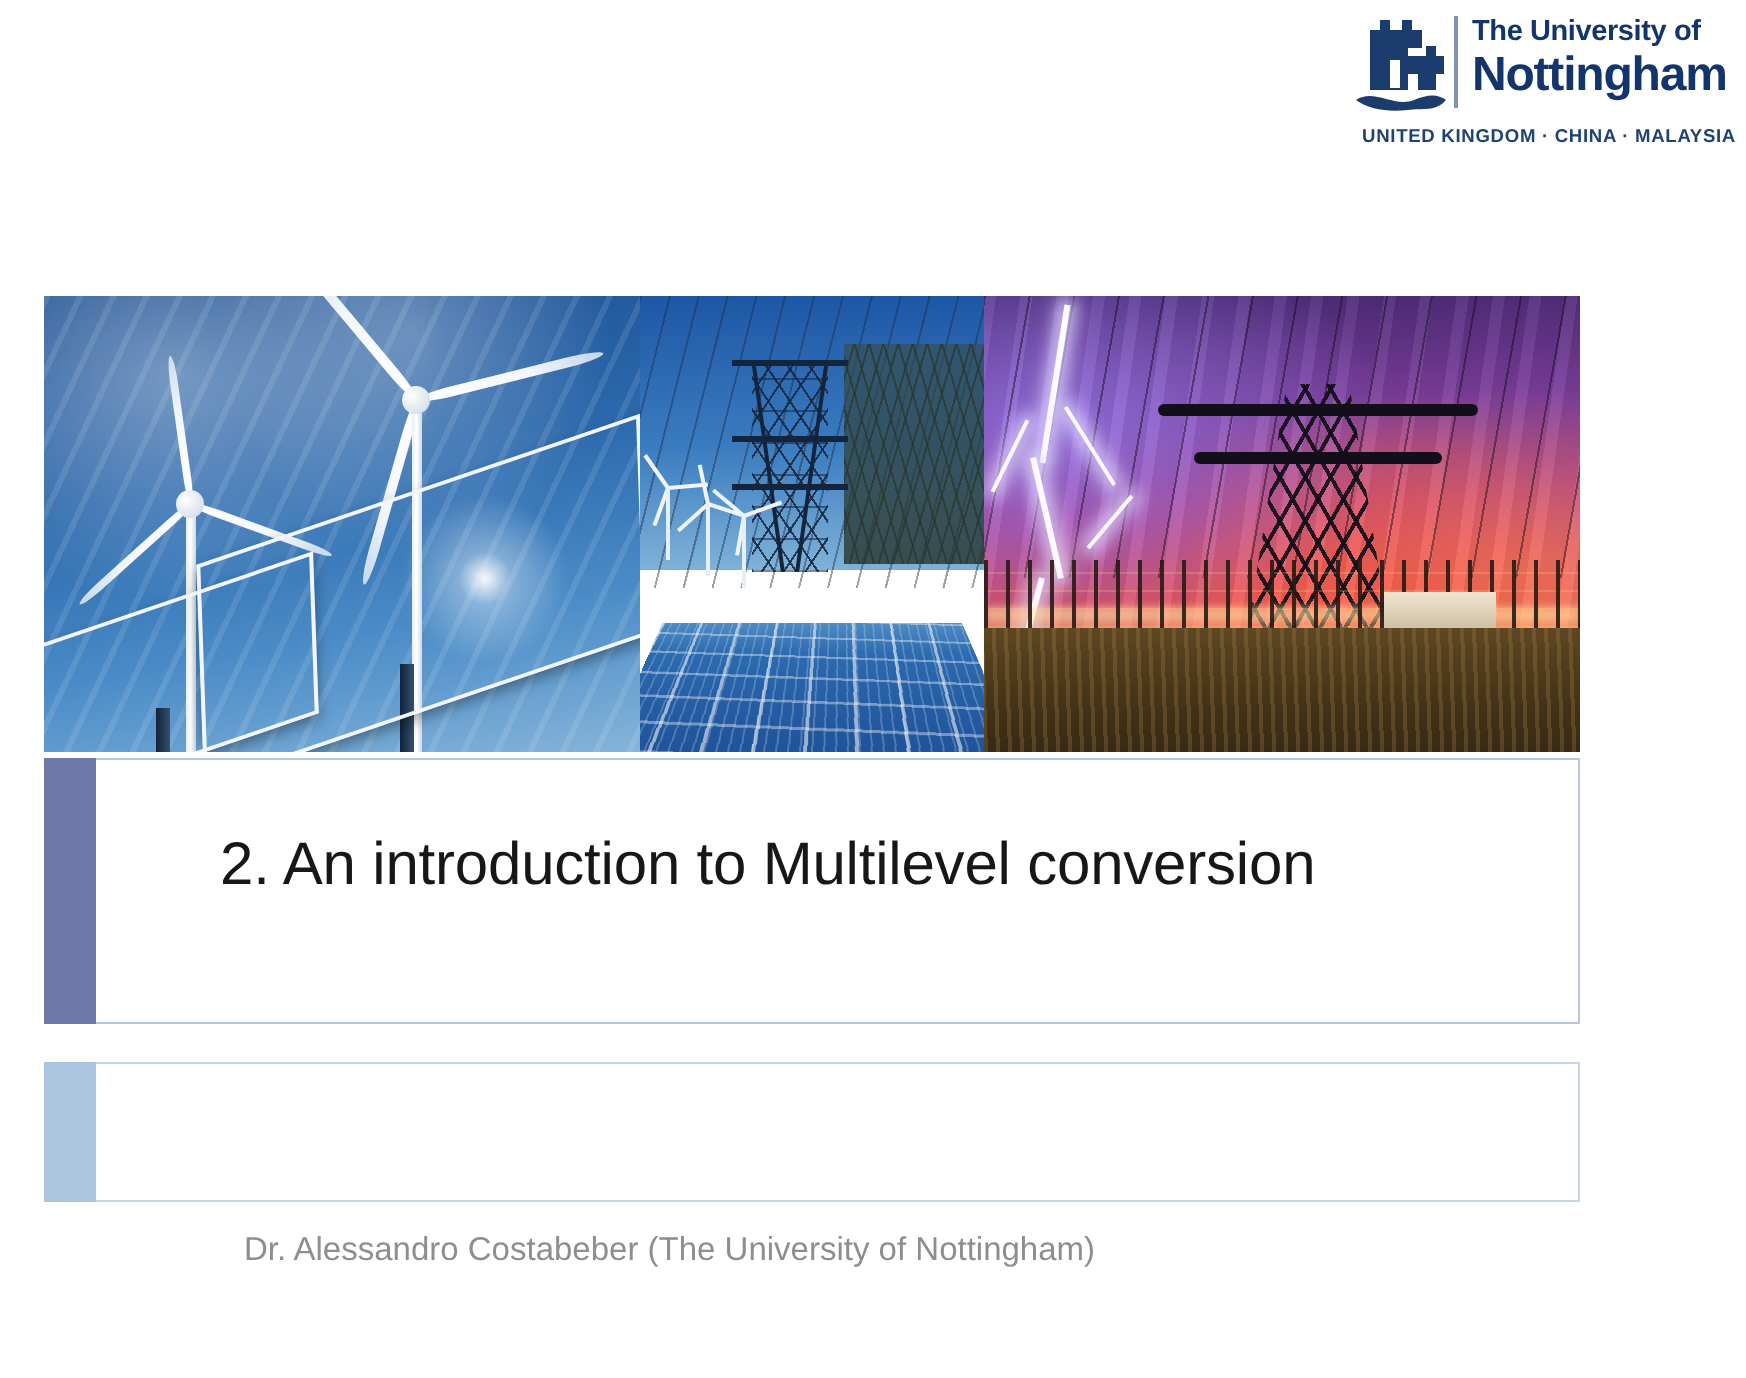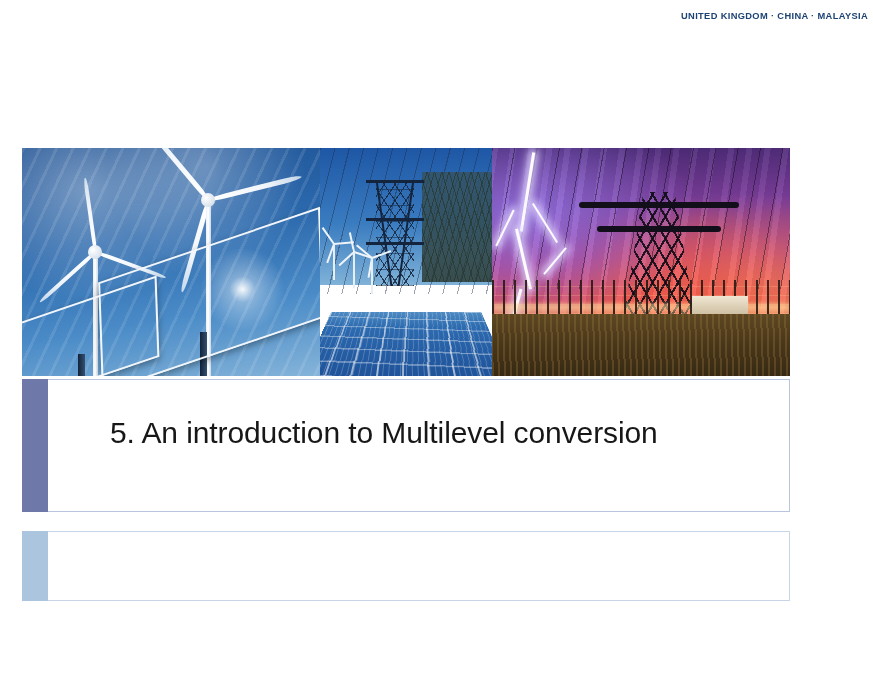--- a/index.html
+++ b/index.html
@@ -354,20 +354,34 @@
     font-size: 16.5px;
     color: #8e8e8e;
     line-height: 26px;
     white-space: nowrap;
   }
 </style>
 </head>
 <body>
 
 <div id="uni-logo">
+  <div id="logo-row">
+    <div id="logo-mark">
+      <svg width="48" height="52" viewBox="0 0 48 52" aria-hidden="true">
+        <path d="M9 9 h5 V4 h5 V9 h6 V4 h5 V9 h5 v9 h-7 v4 h9 v-5 h5 v5 h4 v9 h-4 v8 h-9 v-8 h-5 v8 H9 Z" fill="#1c3c6e"></path>
+        <rect x="19" y="24" width="5" height="14" fill="#ffffff"></rect>
+        <path d="M2 44 C11 38, 21 48, 31 44 C38 41, 43 41, 47 44 C42 50, 35 48, 28 49 C18 50, 9 49, 2 44 Z" fill="#1c3c6e"></path>
+      </svg>
+    </div>
+    <div id="logo-divider"></div>
+    <div id="logo-wordmark">
+      <div id="logo-line1">The University of</div>
+      <div id="logo-line2">Nottingham</div>
+    </div>
+  </div>
   <div id="logo-tagline">UNITED KINGDOM · CHINA · MALAYSIA</div>
 </div>
 
 <div id="image-band">
 
   <div class="band-photo" id="photo-wind-solar">
     <div class="sky"></div>
     <div class="cirrus"></div>
     <div class="turbine" id="t1">
       <div class="blade"></div>
@@ -441,25 +455,26 @@
     <div class="substation-row"></div>
     <div class="shed"></div>
     <div class="grass"></div>
   </div>
 
 </div>
 
 <div id="title-box">
   <div id="title-accent"></div>
   <div id="title-panel">
-    <div id="title-text">5. An introduction to Multilevel conversion</div>
+    <div id="title-text">2. An introduction to Multilevel conversion</div>
   </div>
 </div>
 
 <div id="subtitle-box">
   <div id="subtitle-accent"></div>
   <div id="subtitle-panel">
     <div id="subtitle-text"></div>
   </div>
 </div>
 
 <div id="footer">
+  <div class="footer-line">Dr. Alessandro Costabeber (The University of Nottingham)</div>
 </div>
 
 </body></html>

